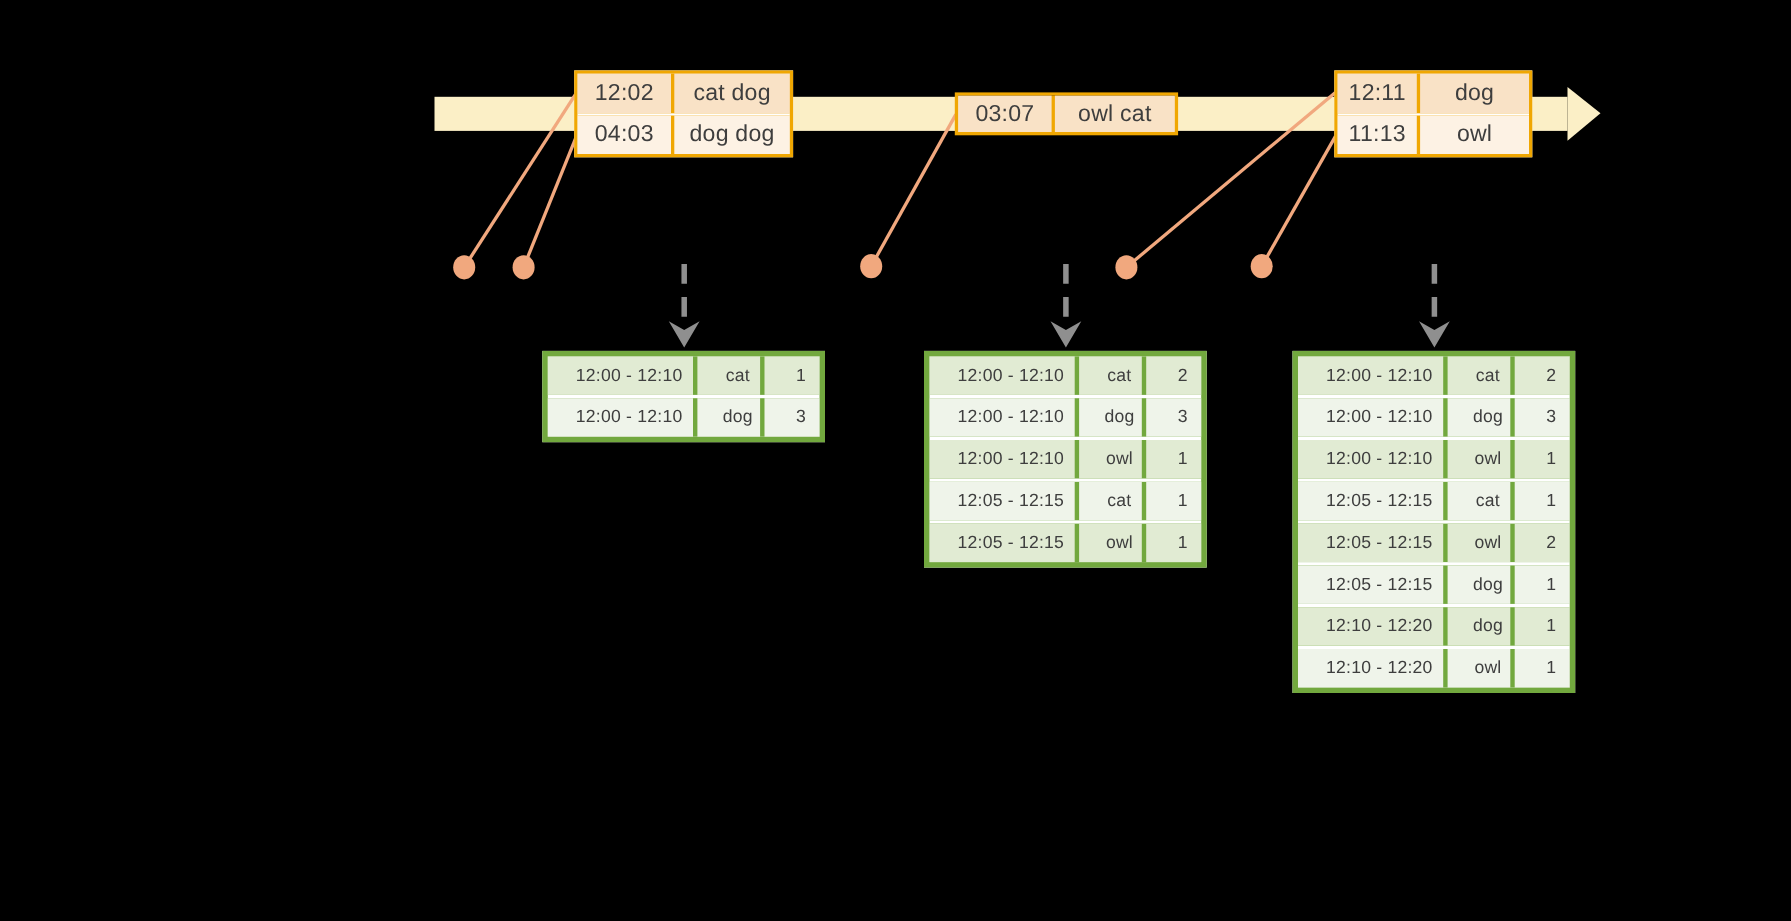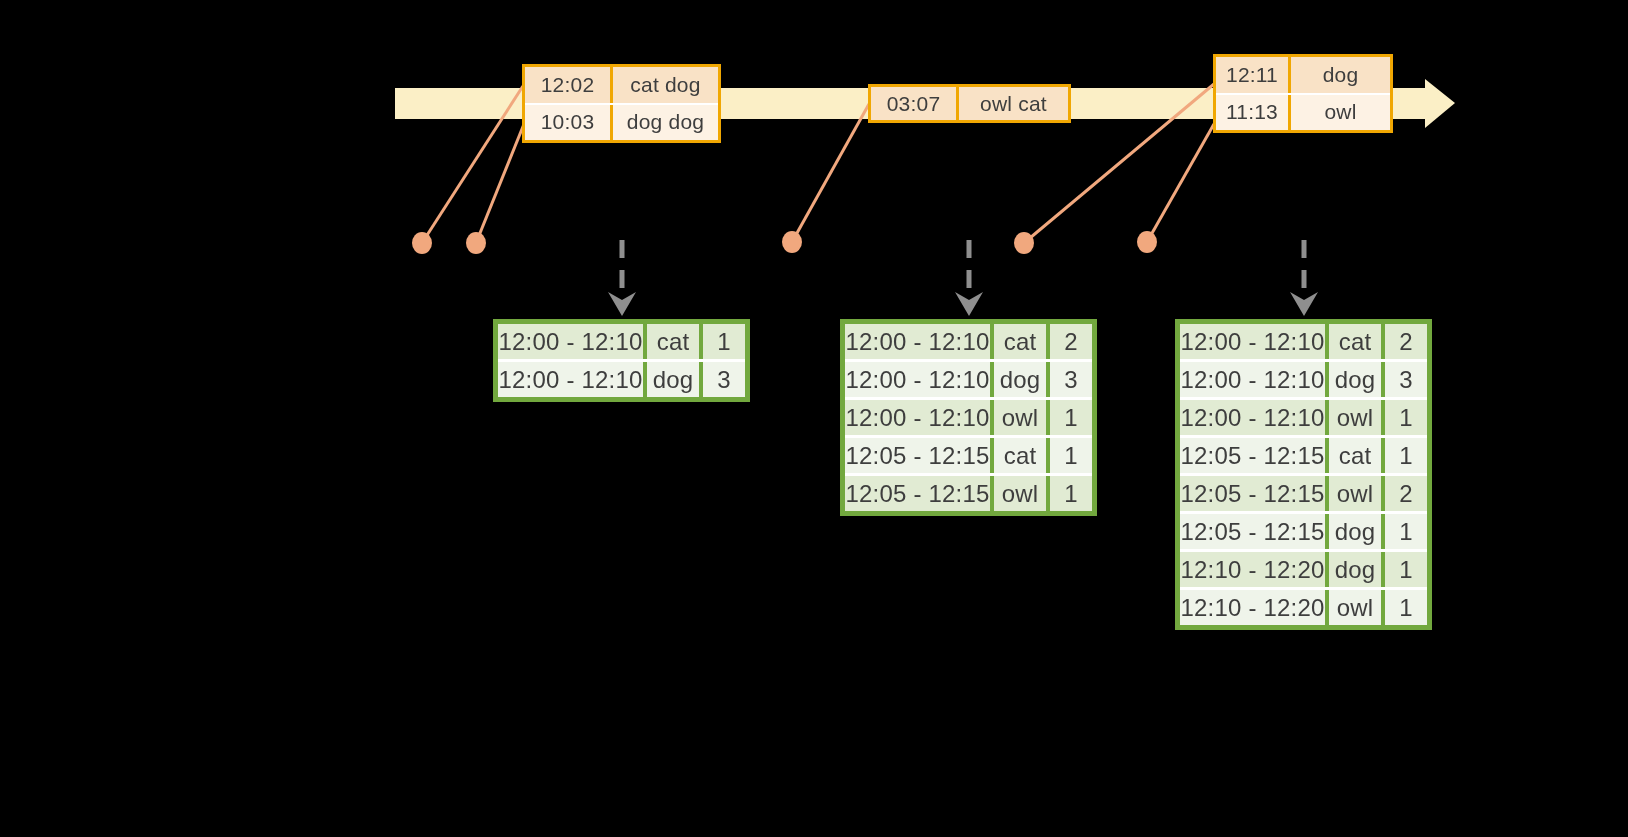--- a/index.html
+++ b/index.html
@@ -23,21 +23,21 @@
   .e-light{background:#fdf2e4;}
 
   
   .gtable{
     position:absolute;box-sizing:border-box;border:5px solid #72a83e;background:#fff;
     display:flex;flex-direction:column;gap:3px;
   }
   .grow{display:flex;gap:4px;background:#72a83e;height:35px;}
   .gcell{
     display:flex;align-items:center;justify-content:center;
-    font-size:24px;letter-spacing:.2px;
+    font-size:16px;letter-spacing:.2px;padding-left:16px;
   }
   .g-dark{background:#e1ebd3;}
   .g-light{background:#eff4ea;}
   .c-win{width:145px;}
   .c-word{width:52px;}
   .c-cnt{width:42px;}
   .flex1{flex:1;}
 </style>
 </head>
 <body>
@@ -82,33 +82,33 @@
       </g>
     </g>
   </svg>
 
   <div class="etable" style="left:522px;top:64px;width:199px;height:79px;">
     <div class="erow">
       <div class="ecell e-dark" style="width:85px">12:02</div>
       <div class="ecell e-dark flex1">cat dog</div>
     </div>
     <div class="erow">
-      <div class="ecell e-light" style="width:85px">10:03</div>
+      <div class="ecell e-light" style="width:85px">04:03</div>
       <div class="ecell e-light flex1">dog dog</div>
     </div>
   </div>
 
   <div class="etable" style="left:868px;top:84px;width:203px;height:39px;">
     <div class="erow">
       <div class="ecell e-dark" style="width:85px">03:07</div>
       <div class="ecell e-dark flex1">owl cat</div>
     </div>
   </div>
 
-  <div class="etable" style="left:1213px;top:54px;width:180px;height:79px;">
+  <div class="etable" style="left:1213px;top:64px;width:180px;height:79px;">
     <div class="erow">
       <div class="ecell e-dark" style="width:72px">12:11</div>
       <div class="ecell e-dark flex1">dog</div>
     </div>
     <div class="erow">
       <div class="ecell e-light" style="width:72px">11:13</div>
       <div class="ecell e-light flex1">owl</div>
     </div>
   </div>
 

